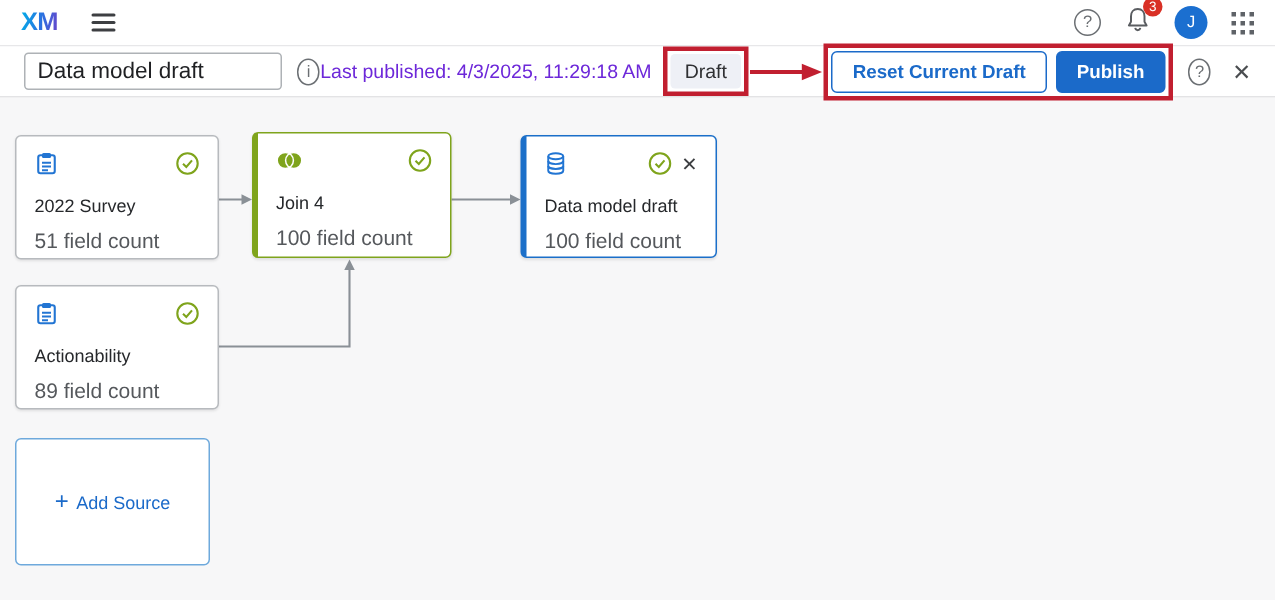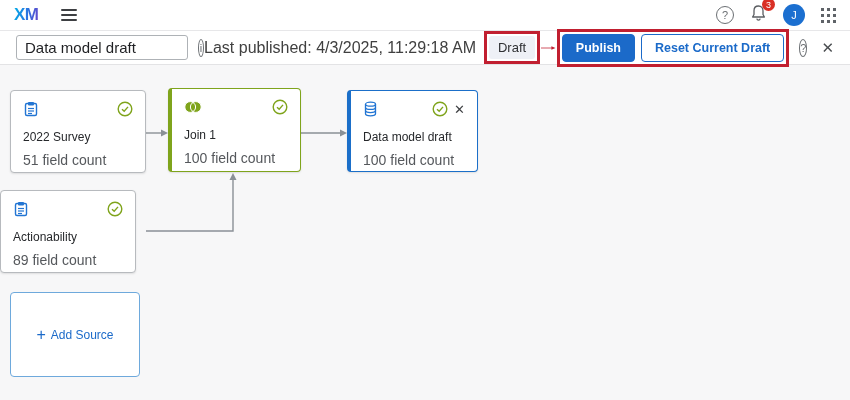--- a/index.html
+++ b/index.html
@@ -31,21 +31,21 @@
   .waffle { display:grid; grid-template-columns:repeat(3,3px); grid-template-rows:repeat(3,3px);
             gap:3px; cursor:pointer; }
   .waffle i { background:#5f6368; }
 
   
   .toolbar { height:34px; display:flex; align-items:center; padding:0 16px;
              border-bottom:1px solid #e3e3e5; background:#fff; position:relative; z-index:2; }
   .name-input { width:172px; height:25px; border:1px solid #aeb2b6; border-radius:3px;
                 padding:2px 8px; font-size:15px; color:#1f2023; font-family:"Liberation Sans",sans-serif; }
   .info-icon { margin-left:10px; }
-  .lastpub { margin-left:auto; font-size:16px; color:#404040; white-space:nowrap; }
+  .lastpub { margin-left:auto; font-size:13px; color:#6d28d9; white-space:nowrap; }
   .red-box { border:3px solid #c11f30; padding:2px; display:flex; align-items:center; gap:6px; }
   .draft-box { margin-left:8px; }
   .status-badge { background:#eef0f6; color:#2f3033; font-size:13px; padding:4px 9px; border-radius:3px; }
   .annot-arrow { margin:0 1px; display:block; }
   .btn { font-size:12.5px; font-weight:700; border-radius:4px; padding:6px 13px;
          cursor:pointer; font-family:"Liberation Sans",sans-serif; white-space:nowrap; }
   .btn-secondary { background:#fff; border:1px solid #1b6ac9; color:#1b6ac9; }
   .btn-primary { background:#1b6ac9; border:1px solid #1b6ac9; color:#fff; }
   .toolbar .circle-icon { margin-left:10px; }
   .close-x { margin-left:14px; font-size:15px; color:#4a4d50; cursor:pointer; }
@@ -113,22 +113,22 @@
     <span class="red-box draft-box">
       <span class="status-badge">Draft</span>
     </span>
 
     <svg class="annot-arrow" width="58" height="16" viewBox="0 0 58 16">
       <line x1="0" y1="8" x2="43" y2="8" stroke="#c11f30" stroke-width="3"></line>
       <polygon points="57,8 41,1.5 41,14.5" fill="#c11f30"></polygon>
     </svg>
 
     <span class="red-box">
+      <button class="btn btn-secondary">Reset Current Draft</button>
       <button class="btn btn-primary">Publish</button>
-      <button class="btn btn-secondary">Reset Current Draft</button>
     </span>
 
     <span class="circle-icon">?</span>
     <span class="close-x">✕</span>
   </div>
 
   <div class="canvas">
 
     <svg class="edges" width="850" height="335">
 
@@ -166,21 +166,21 @@
           <circle cx="6.2" cy="7" r="5.4" fill="#7fa41c"></circle>
           <circle cx="11.8" cy="7" r="5.4" fill="#7fa41c"></circle>
           <circle cx="6.2" cy="7" r="5.4" fill="none" stroke="#fff" stroke-width="1"></circle>
           <circle cx="11.8" cy="7" r="5.4" fill="none" stroke="#fff" stroke-width="1"></circle>
         </svg>
         <svg width="16" height="16" viewBox="0 0 16 16">
           <circle cx="8" cy="8" r="6.8" fill="#fff" stroke="#7fa41c" stroke-width="1.4"></circle>
           <path d="M5 8.2 L7.2 10.3 L11 5.9" fill="none" stroke="#7fa41c" stroke-width="1.4"></path>
         </svg>
       </div>
-      <div class="node-title">Join 1</div>
+      <div class="node-title">Join 4</div>
       <div class="node-sub">100 field count</div>
     </div>
 
     <div class="node node-output" style="left:347px; top:25px; width:131px; height:82px;">
       <div class="node-head">
         <svg width="15" height="16" viewBox="0 0 15 16">
           <ellipse cx="7.5" cy="3.2" rx="5" ry="2" fill="none" stroke="#2275d3" stroke-width="1.3"></ellipse>
           <path d="M2.5 3.2 L2.5 12.8 C2.5 13.9 4.7 14.8 7.5 14.8 C10.3 14.8 12.5 13.9 12.5 12.8 L12.5 3.2" fill="none" stroke="#2275d3" stroke-width="1.3"></path>
           <path d="M2.5 6.4 C2.5 7.5 4.7 8.4 7.5 8.4 C10.3 8.4 12.5 7.5 12.5 6.4" fill="none" stroke="#2275d3" stroke-width="1.3"></path>
           <path d="M2.5 9.6 C2.5 10.7 4.7 11.6 7.5 11.6 C10.3 11.6 12.5 10.7 12.5 9.6" fill="none" stroke="#2275d3" stroke-width="1.3"></path>
@@ -190,21 +190,21 @@
             <circle cx="8" cy="8" r="6.8" fill="#fff" stroke="#7fa41c" stroke-width="1.4"></circle>
             <path d="M5 8.2 L7.2 10.3 L11 5.9" fill="none" stroke="#7fa41c" stroke-width="1.4"></path>
           </svg>
           <span class="node-x">✕</span>
         </span>
       </div>
       <div class="node-title">Data model draft</div>
       <div class="node-sub">100 field count</div>
     </div>
 
-    <div class="node" style="left:0; top:125px; width:136px; height:83px;">
+    <div class="node" style="left:10px; top:125px; width:136px; height:83px;">
       <div class="node-head">
         <svg width="16" height="16" viewBox="0 0 16 16">
           <rect x="2.5" y="2.5" width="11" height="12" rx="1.5" fill="none" stroke="#2275d3" stroke-width="1.4"></rect>
           <rect x="5" y="1" width="6" height="3.4" rx="1" fill="#2275d3"></rect>
           <line x1="5" y1="7.5" x2="11" y2="7.5" stroke="#2275d3" stroke-width="1.2"></line>
           <line x1="5" y1="10" x2="11" y2="10" stroke="#2275d3" stroke-width="1.2"></line>
           <line x1="5" y1="12.5" x2="9" y2="12.5" stroke="#2275d3" stroke-width="1.2"></line>
         </svg>
         <svg width="16" height="16" viewBox="0 0 16 16">
           <circle cx="8" cy="8" r="6.8" fill="#fff" stroke="#7fa41c" stroke-width="1.4"></circle>

